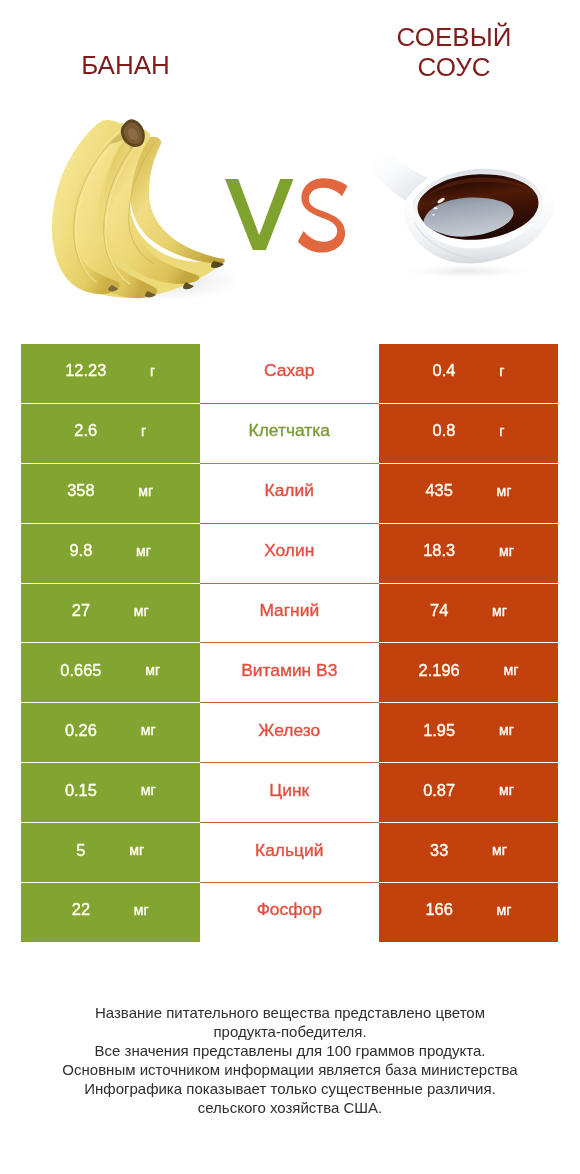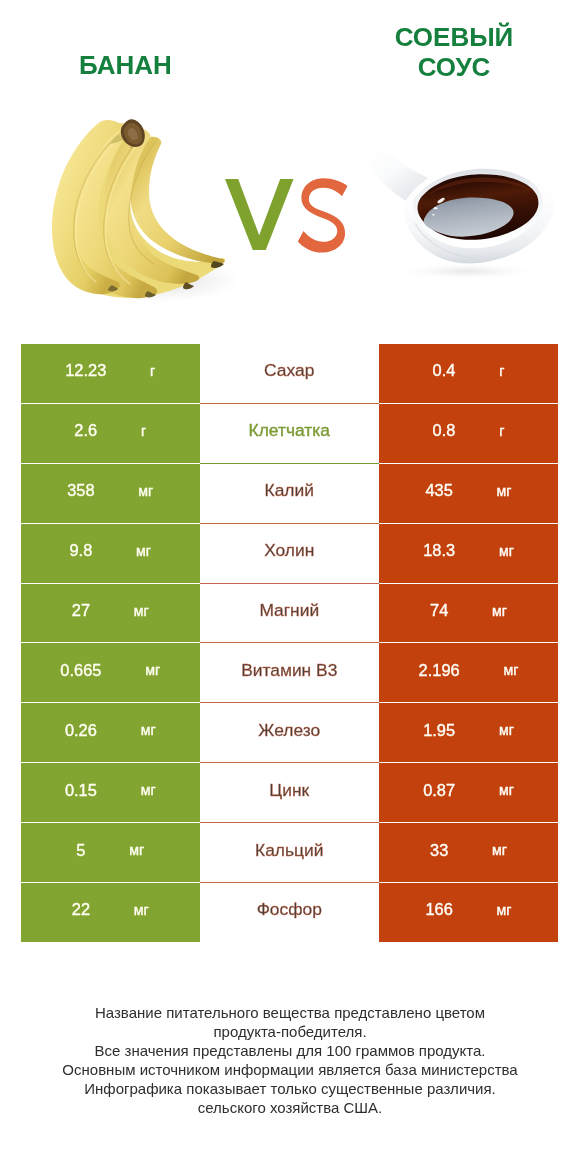--- a/index.html
+++ b/index.html
@@ -1,42 +1,42 @@
 <!DOCTYPE html>
 <html><head>
 <meta charset="utf-8">
 <title>Банан vs Соевый соус</title>
 <style>
   html,body{margin:0;padding:0;background:#fff;}
   body{width:580px;height:1174px;font-family:"Liberation Sans",sans-serif;}
   .page{position:relative;width:580px;height:1174px;background:#fff;overflow:hidden;}
 
   
-  .title{position:absolute;text-align:center;color:#15803d;font-size:26px;font-weight:700;line-height:30px;text-transform:uppercase;}
+  .title{position:absolute;text-align:center;color:#7f1d1d;font-size:26px;font-weight:400;line-height:30px;text-transform:uppercase;}
   .title-left{left:0px;top:50px;width:251px;}
   .title-right{left:374px;top:22px;width:160px;}
 
   
   .hero{position:absolute;left:0;top:0;width:580px;height:344px;}
   .hero svg{display:block;}
   .banana-wrap{position:absolute;left:42px;top:118px;width:195px;height:185px;}
   .sauce-wrap{position:absolute;left:367px;top:144px;width:196px;height:137px;}
 
   
   .vs{position:absolute;left:224.8px;top:178px;width:126px;height:80px;}
 
   
   .tbl{position:absolute;left:21px;top:344px;width:537px;}
   .row{position:relative;height:58.9px;display:flex;}
   .cell{display:flex;align-items:center;justify-content:center;box-sizing:border-box;text-align:center;padding-bottom:5px;gap:40px;}
   .cl{width:178.5px;background:#82a431;color:#fffef0;font-size:16.4px;font-weight:400;-webkit-text-stroke:0.4px #fffef0;}
   .cm{width:179.5px;background:#fff;font-size:17.4px;font-weight:400;}
   .cr{width:179px;background:#c2410c;color:#fffdf6;font-size:16.4px;font-weight:400;-webkit-text-stroke:0.4px #fffdf6;}
   .cm.win-left{color:#7c9b36;-webkit-text-stroke:0.38px #7c9b36;}
-  .cm.win-right{color:#404040;-webkit-text-stroke:0.38px #d2603c;}
+  .cm.win-right{color:#ef4444;-webkit-text-stroke:0.38px #d2603c;}
   
   .unit{font-size:14.2px;font-weight:400;margin-left:3.8px;}
   .gap{height:1px;background:#fff;position:relative;}
   .gap .line{position:absolute;left:178.5px;width:179.5px;top:0;height:1px;}
 
   
   .foot{position:absolute;left:0;top:1003px;width:580px;text-align:center;color:#2e2e2e;font-size:15px;line-height:19px;}
   .foot div{white-space:nowrap;}
 </style>
 </head>

